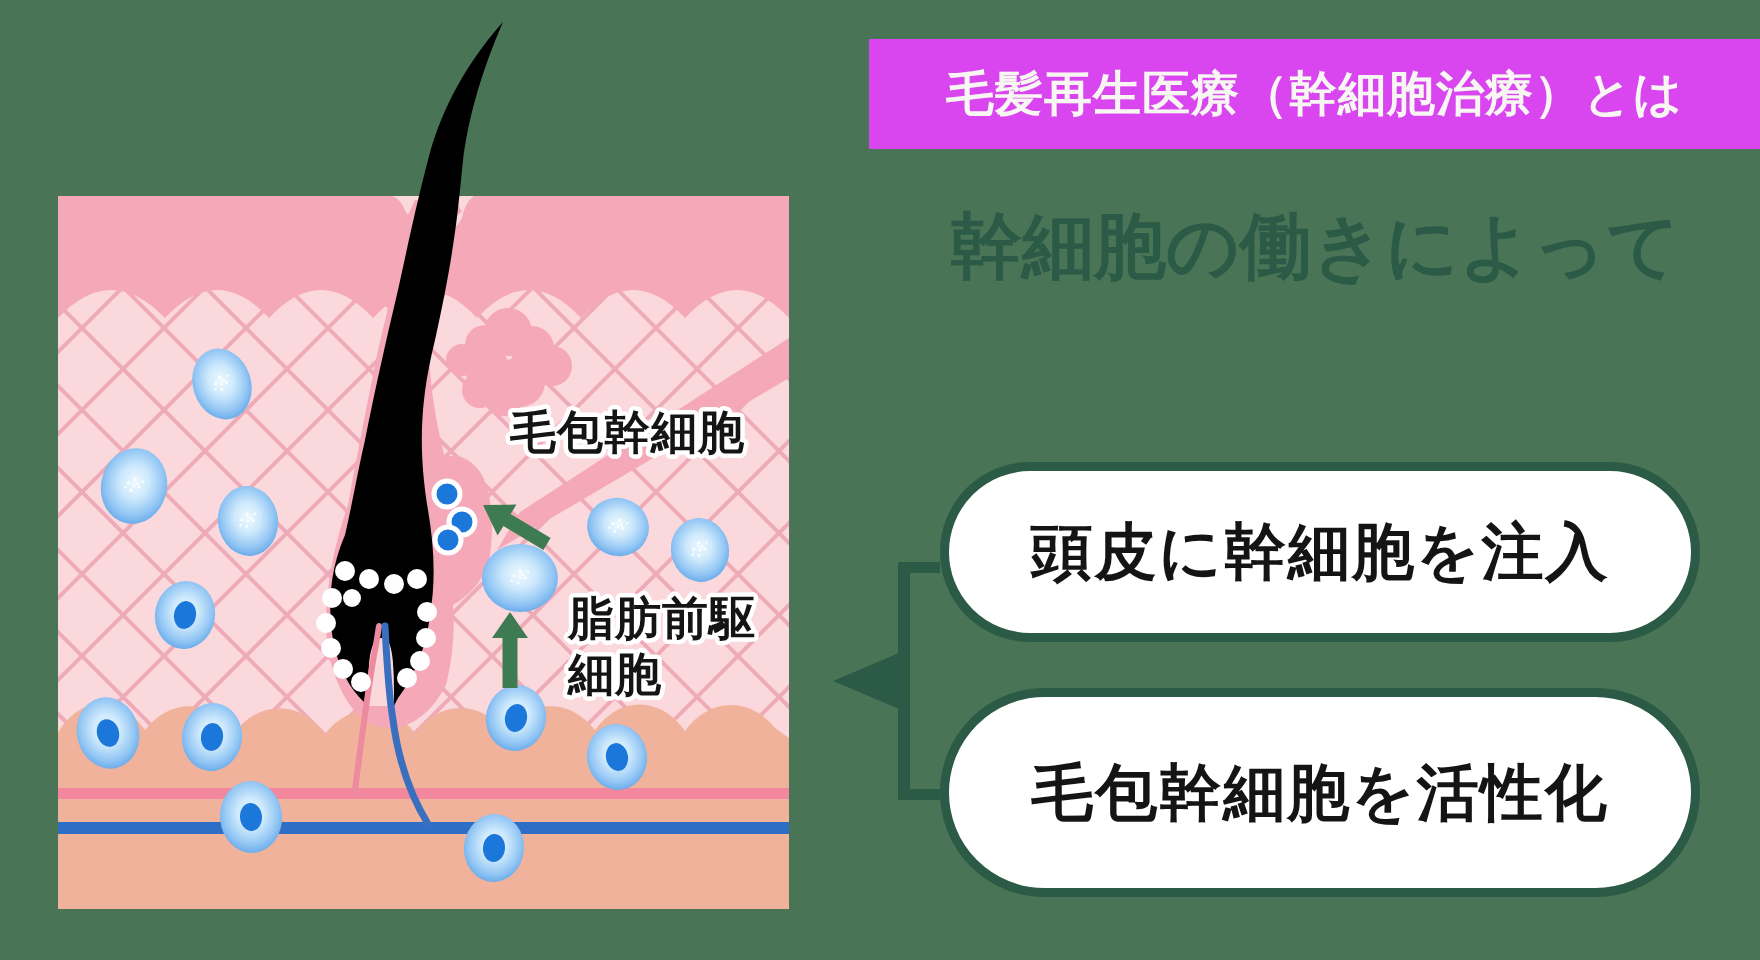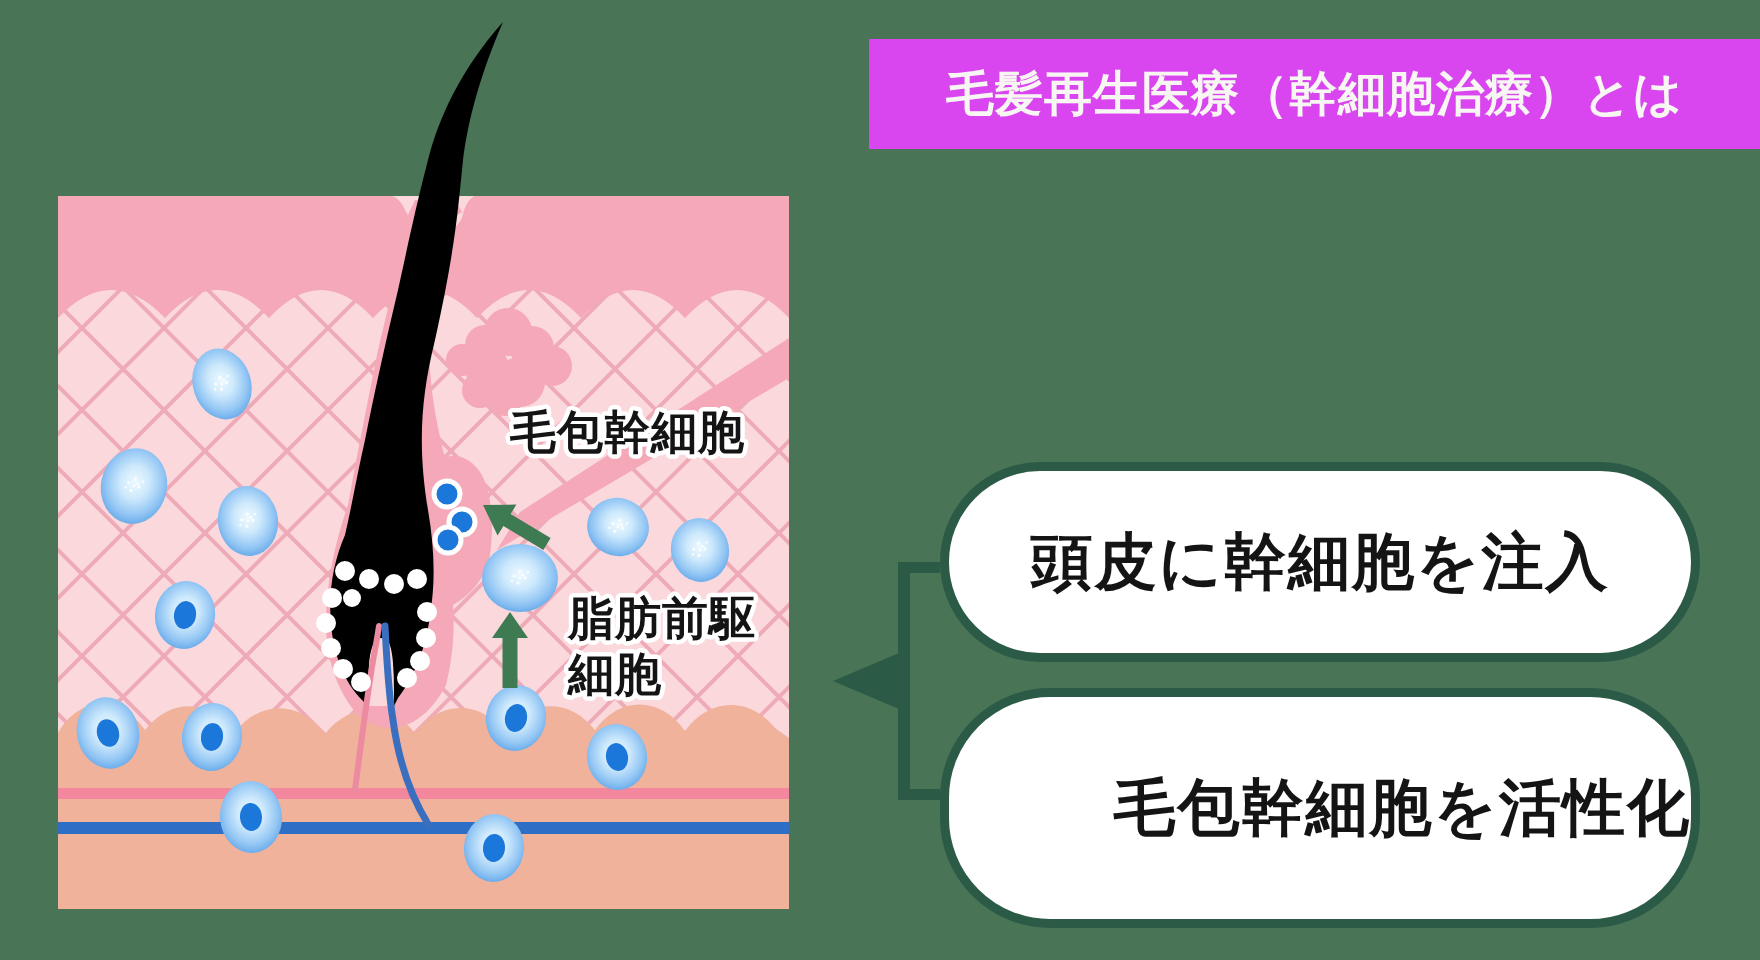--- a/index.html
+++ b/index.html
@@ -7,26 +7,26 @@
        background:#4a7456;font-family:"Liberation Serif","DejaVu Serif",serif;}
   .abs{position:absolute;}
   
   .header-bar{left:869px;top:0;width:891px;height:110px;background:#d946ef;
               display:flex;align-items:center;justify-content:center;margin-top:39px;}
   .header-bar .t{color:#f7f6f2;font-size:48px;font-weight:bold;letter-spacing:1px;}
   
   .main-title{left:880px;top:196px;width:870px;text-align:center;
               color:#2b5a46;font-size:72px;font-weight:bold;line-height:102px;}
   
-  .pill{left:940px;width:760px;height:200px;background:#ffffff;
+  .pill{left:940px;width:760px;height:180px;background:#ffffff;
         border:9px solid #2b5a46;border-radius:110px;box-sizing:border-box;
         display:flex;align-items:center;justify-content:center;}
   .pill .t{color:#141414;font-size:62px;font-weight:bold;letter-spacing:2px;}
   .pill1{top:462px;}
-  .pill2{top:688px;height:240px;justify-content:flex-end;}
+  .pill2{top:688px;height:209px;}
   
   .br{background:#2b5a46;}
   .br-v{left:898px;top:562px;width:12px;height:238px;}
   .br-top{left:898px;top:562px;width:42px;height:11px;}
   .br-bot{left:898px;top:789px;width:42px;height:11px;}
   .arrow-left{left:833px;top:653px;width:0;height:0;
       border-top:28px solid transparent;border-bottom:28px solid transparent;
       border-right:66px solid #2b5a46;}
   svg text.lab{font-family:"Liberation Sans","DejaVu Sans",sans-serif;
       font-weight:bold;font-size:46px;fill:#141414;stroke:#ffffff;stroke-width:9px;
@@ -208,20 +208,21 @@
   <text class="lab" x="510" y="448">毛包幹細胞</text>
   <text class="lab" x="568" y="634">脂肪前駆</text>
   <text class="lab" x="568" y="690">細胞</text>
 </svg>
 
 <div class="abs header-bar">
   <span class="t">毛髪再生医療（幹細胞治療）とは</span>
 </div>
 
 <div class="abs main-title">
+  <div>幹細胞の働きによって</div>
 </div>
 
 <div class="abs pill pill1">
   <span class="t">頭皮に幹細胞を注入</span>
 </div>
 <div class="abs pill pill2">
   <span class="t">毛包幹細胞を活性化</span>
 </div>
 
 <div class="abs br br-v"></div>

